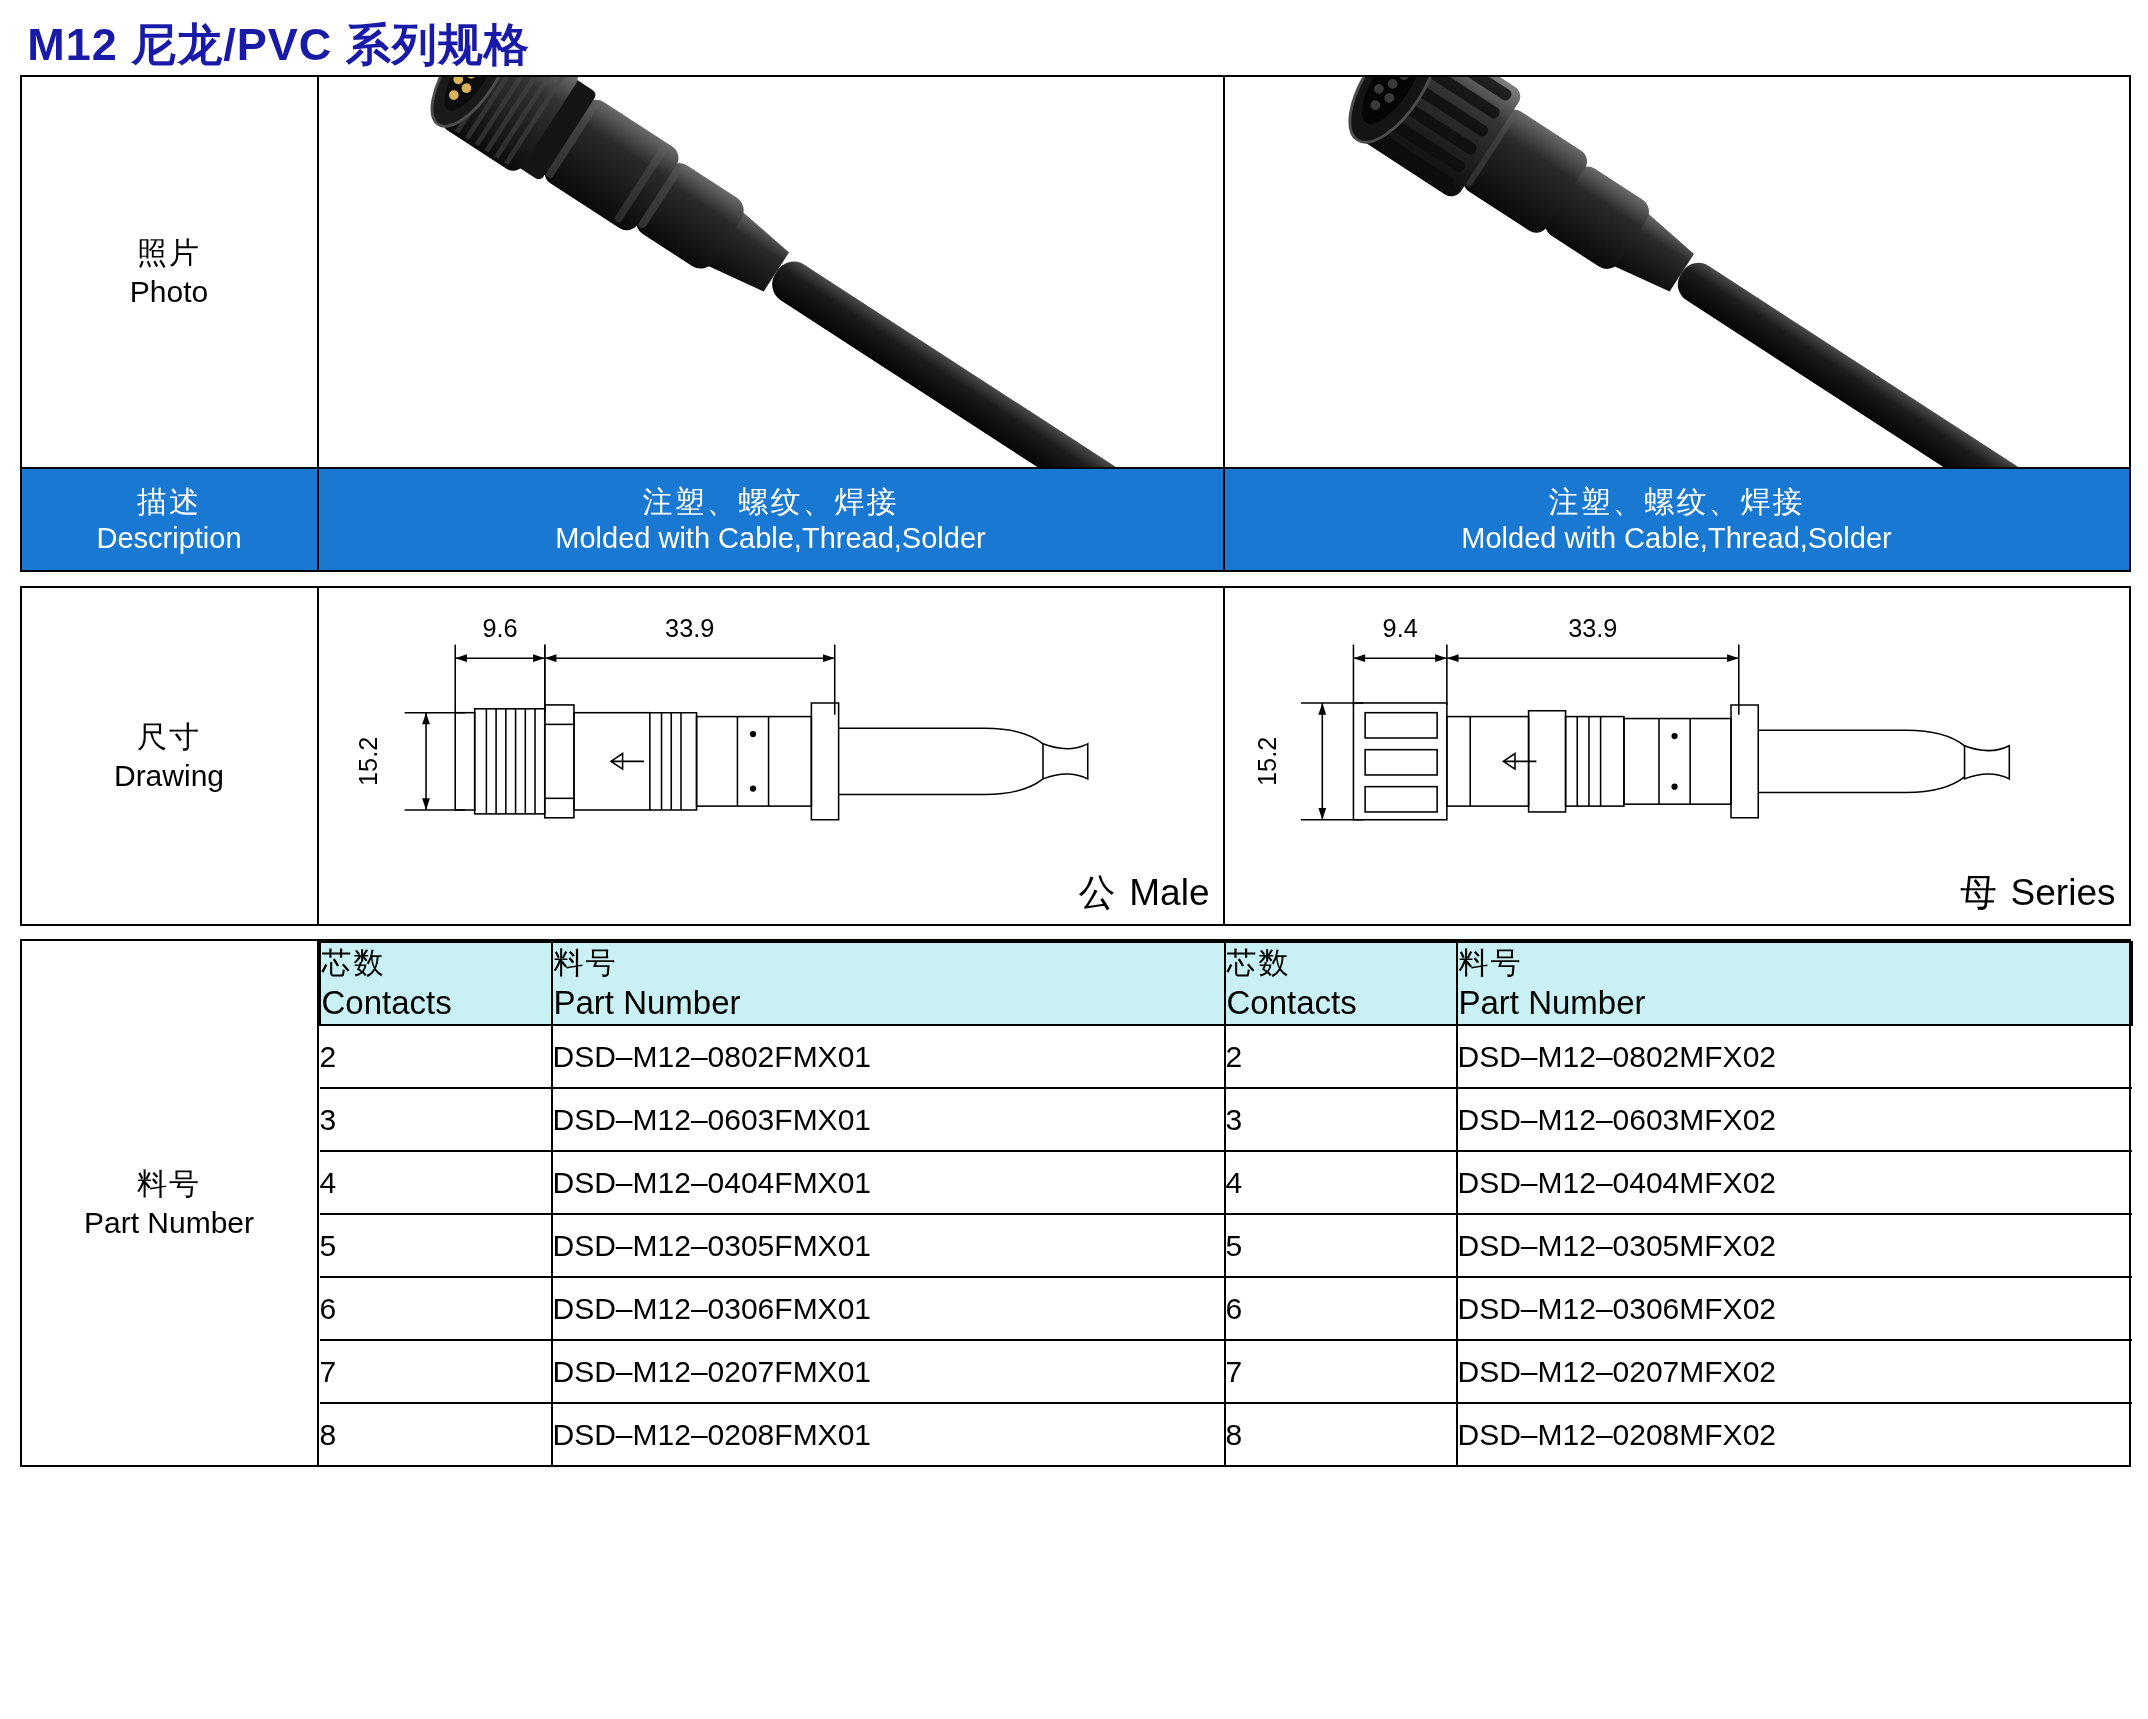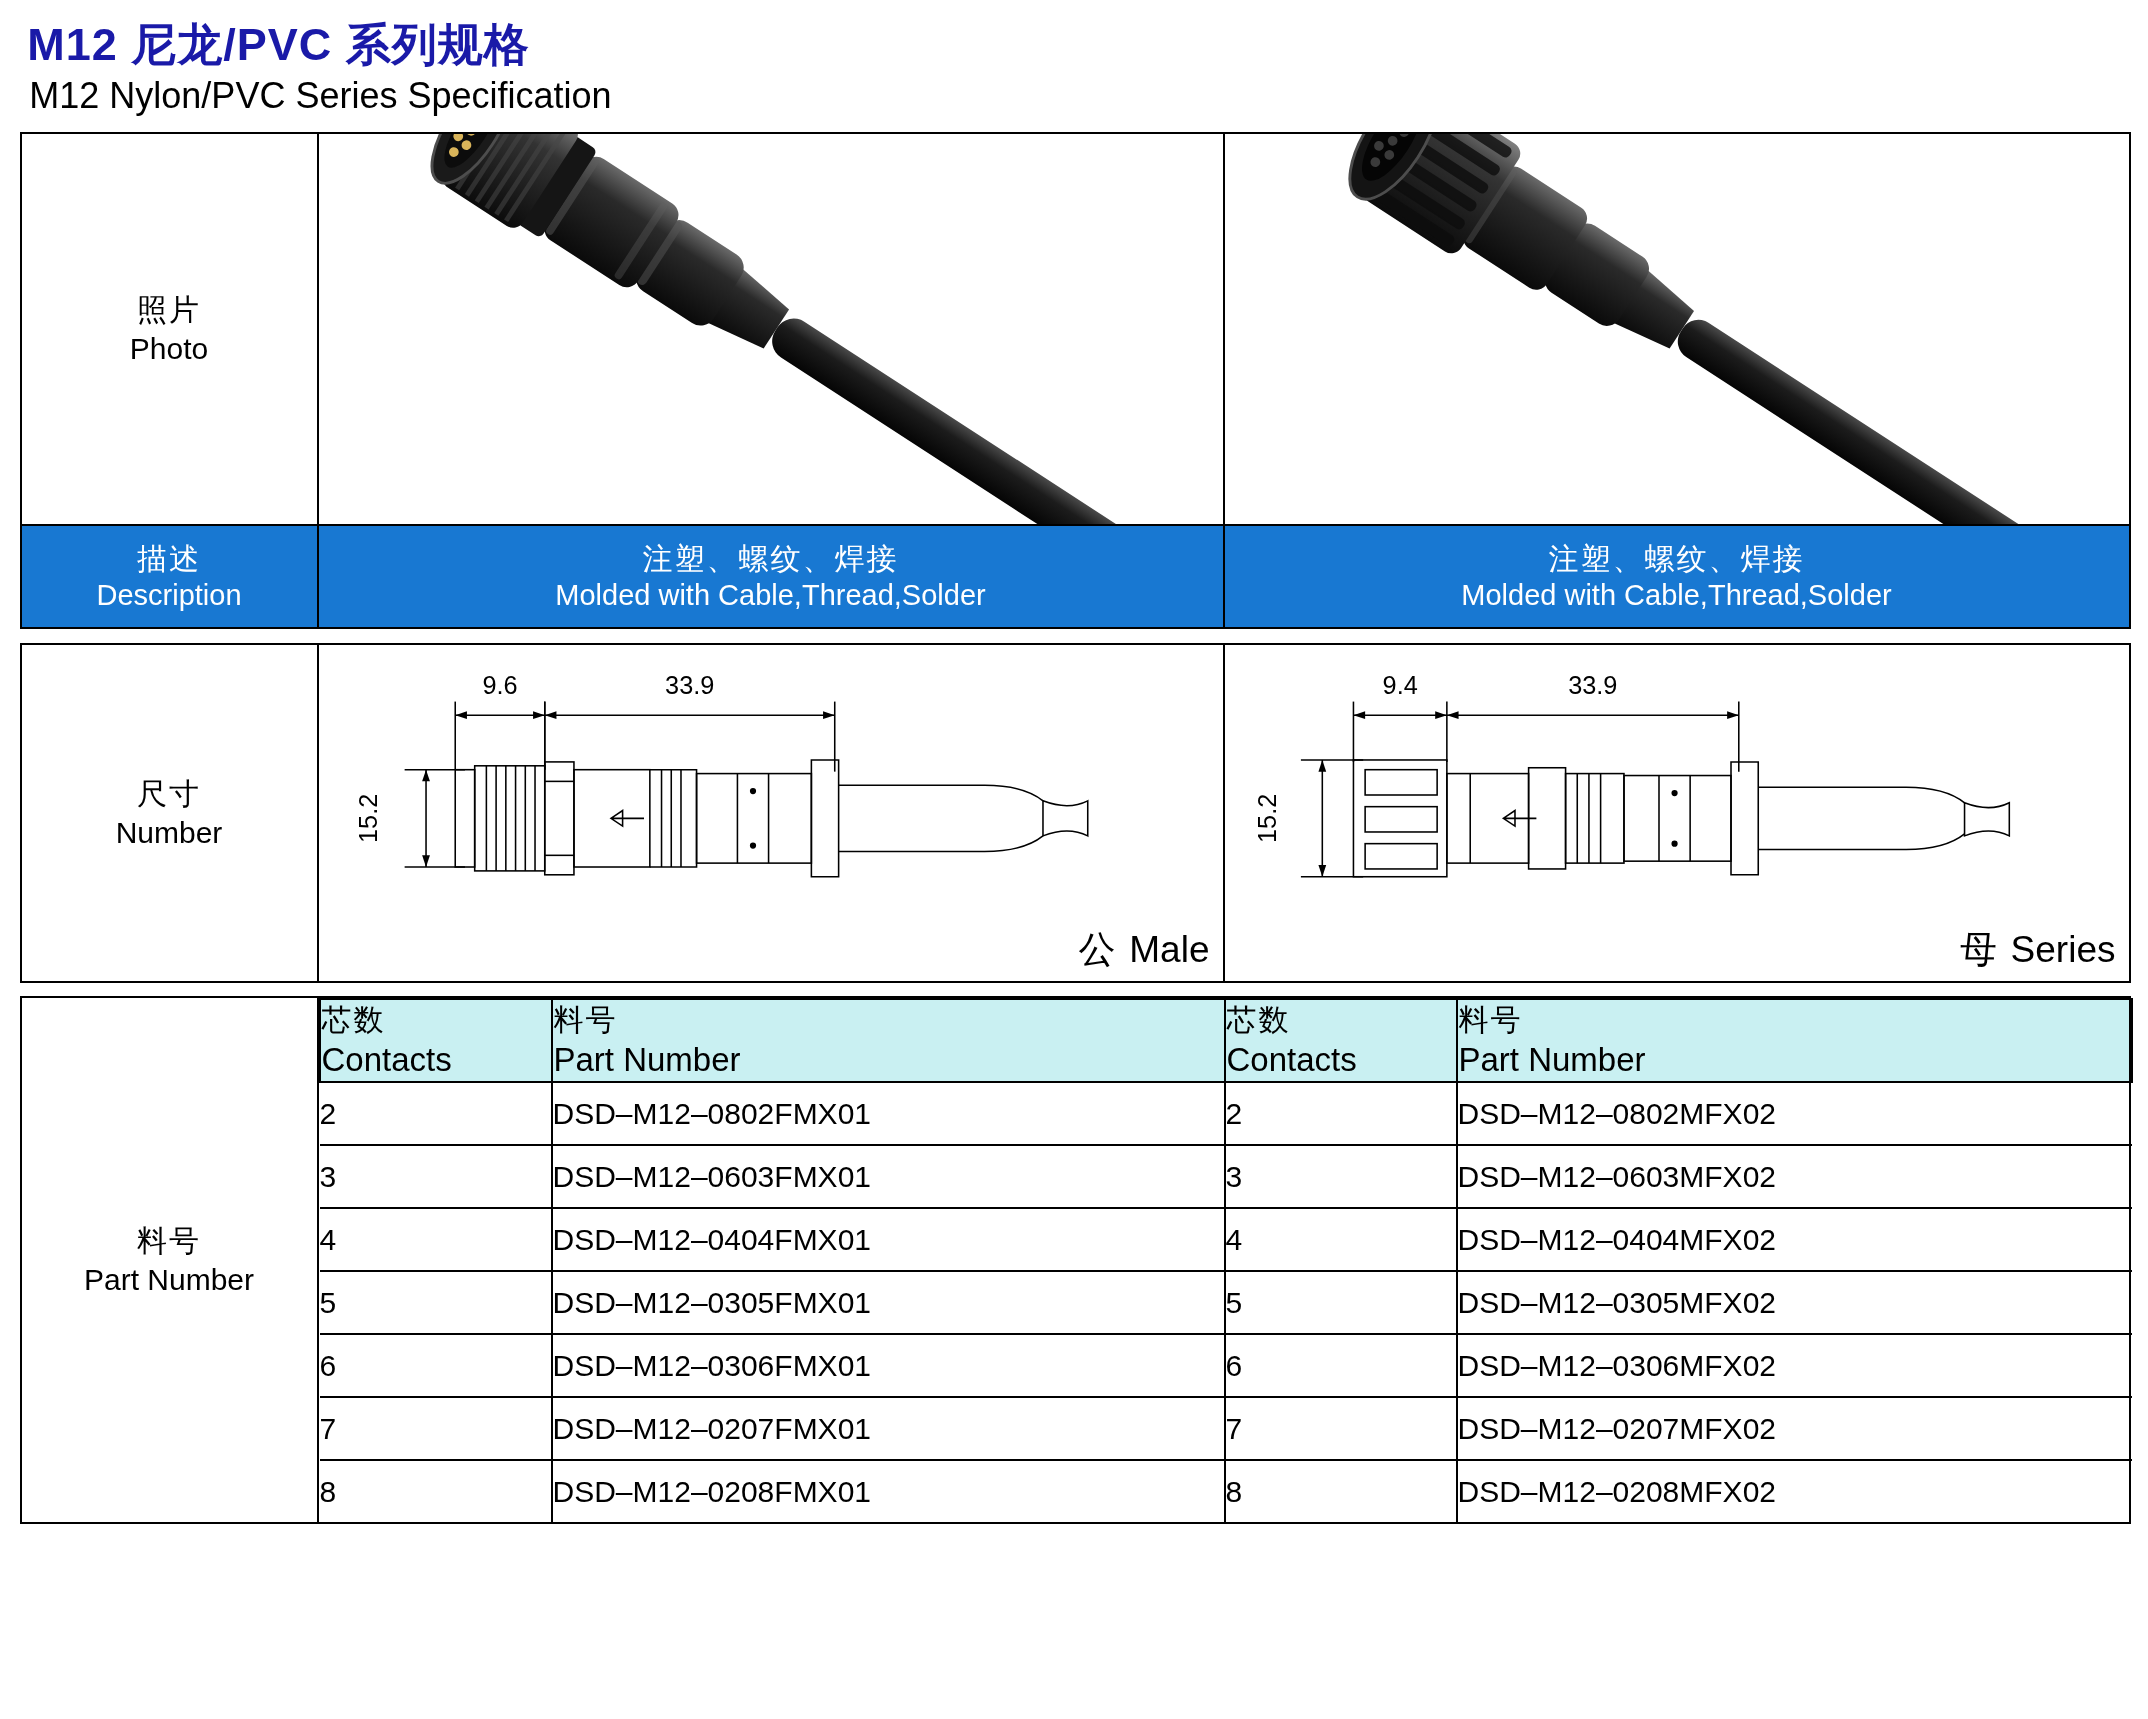--- a/index.html
+++ b/index.html
@@ -110,21 +110,20 @@
   
   .svgwrap { position:absolute; inset:0; }
   .svgwrap svg { width: 100%; height: 100%; display:block; }
 </style>
 </head>
 <body>
 
 <div class="page">
 
   <div class="title-cn">M12 尼龙/PVC 系列规格</div>
-  <div class="title-en">M12 Nylon/PVC Series Specification</div>
 
   <table class="spec-table">
     <colgroup>
       <col style="width:297px">
       <col style="width:906px">
       <col style="width:906px">
     </colgroup>
     <tbody>
         <tr>
       <td class="rowlabel">
@@ -265,21 +264,21 @@
   <table class="spec-table" style="margin-top:13.7px;">
     <colgroup>
       <col style="width:297px">
       <col style="width:906px">
       <col style="width:906px">
     </colgroup>
     <tbody>
         <tr>
       <td class="rowlabel">
         <div class="cn">尺寸</div>
-        <div class="en">Number</div>
+        <div class="en">Drawing</div>
       </td>
 
       <td class="draw-cell">
         <div class="svgwrap">
           <svg viewBox="0 0 929 345" preserveAspectRatio="xMidYMid meet">
             <g stroke="#000" fill="none" stroke-width="1.6">
 
               <line x1="140" y1="58" x2="140" y2="128"></line>
               <line x1="232" y1="58" x2="232" y2="128"></line>
               <line x1="140" y1="72" x2="232" y2="72"></line>

